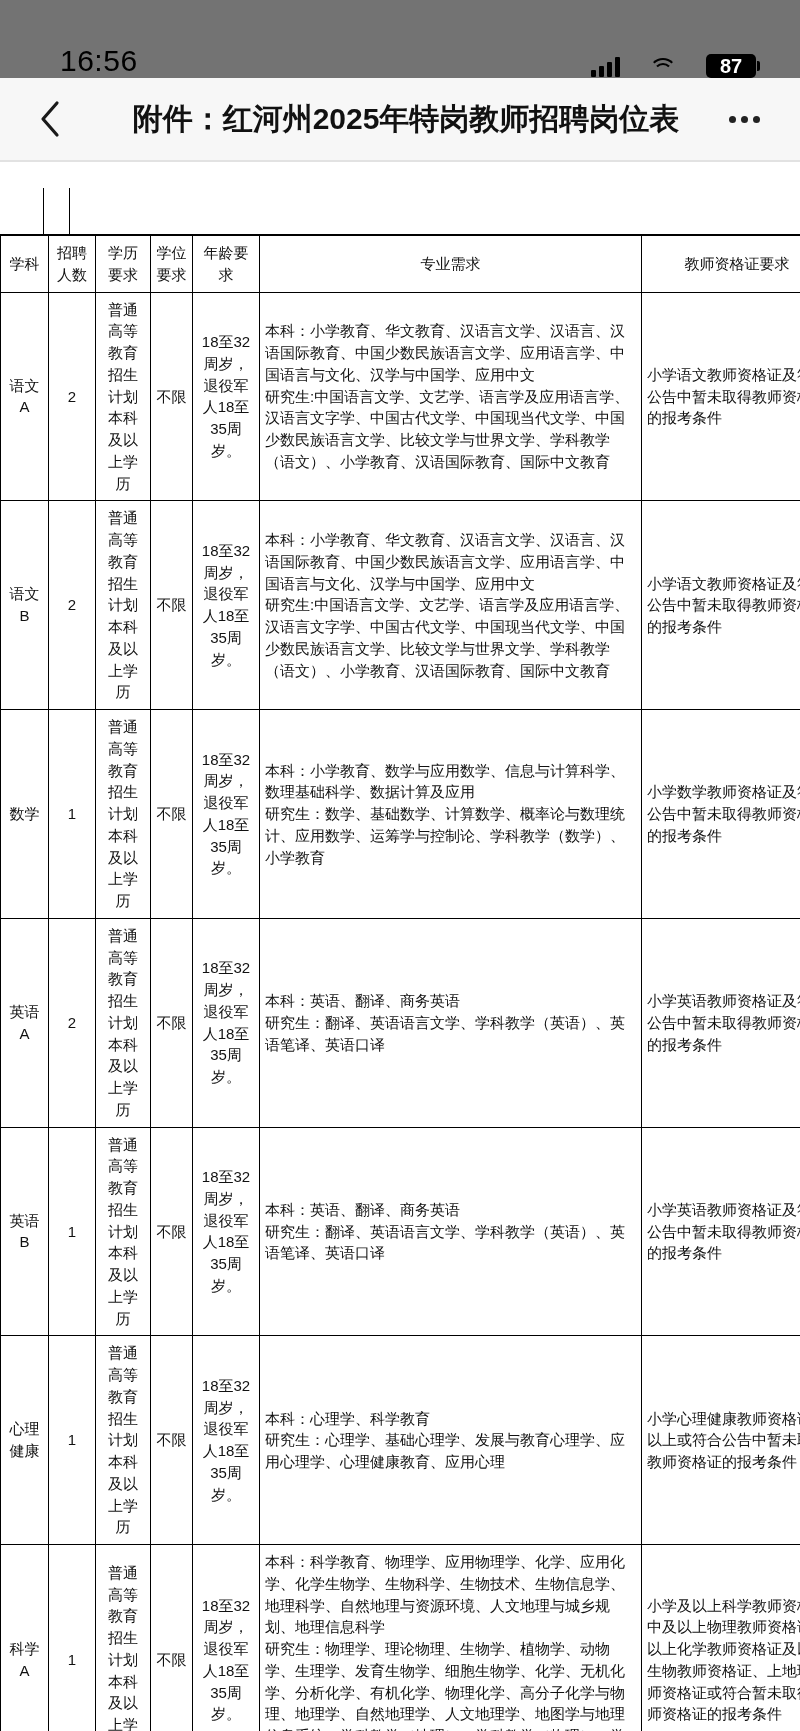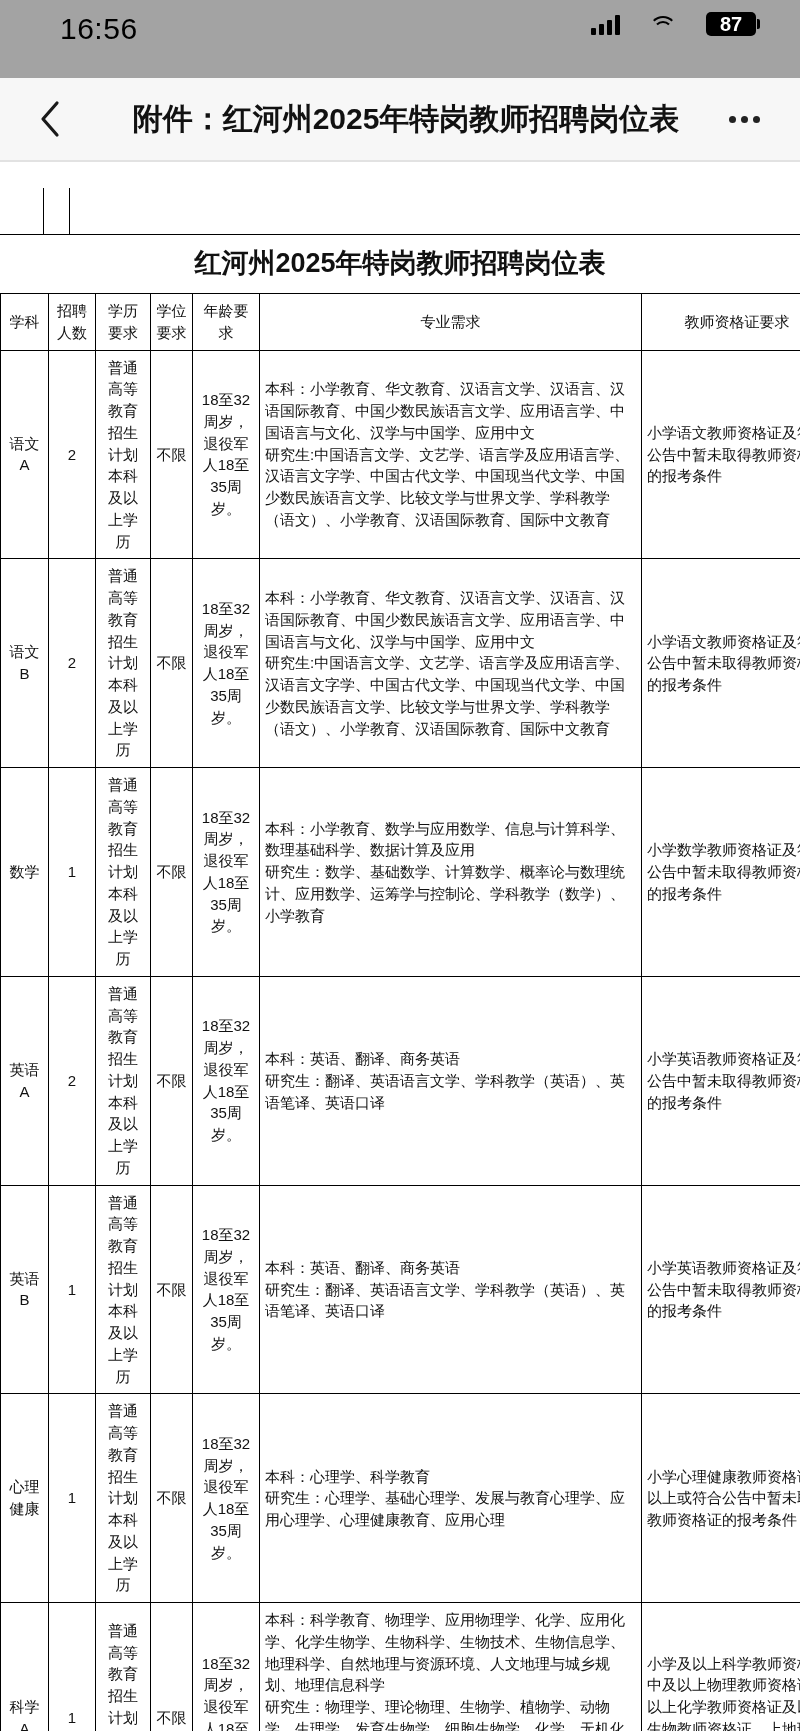--- a/index.html
+++ b/index.html
@@ -10,23 +10,23 @@
   }
   body {
     width: 800px;
     height: 1731px;
     position: relative;
     overflow: hidden;
   }
   
   .statusbar {
     height: 78px;
-    background: #a3a3a3;
-    display: flex;
-    align-items: flex-start;
+    background: #737373;
+    display: flex;
+    align-items: flex-end;
     justify-content: space-between;
     padding: 12px 40px 0 60px;
     box-sizing: border-box;
   }
   .status-time {
     font-size: 30px;
     color: #000;
     letter-spacing: 0.5px;
   }
   .status-right {
@@ -247,21 +247,20 @@
 <div class="doc">
 
   <div class="doc-blank"></div>
 
   <div class="doc-toprow">
     <div class="c1"></div>
     <div class="c2"></div>
     <div class="c3"></div>
   </div>
 
-  <div class="sheet-title">红河州2025年特岗教师招聘岗位表</div>
 
   <table class="grid">
     <colgroup>
       <col class="c-subject">
         <col class="c-count">
         <col class="c-edu">
         <col class="c-degree">
       <col class="c-age">
         <col class="c-major">
         <col class="c-cert">

